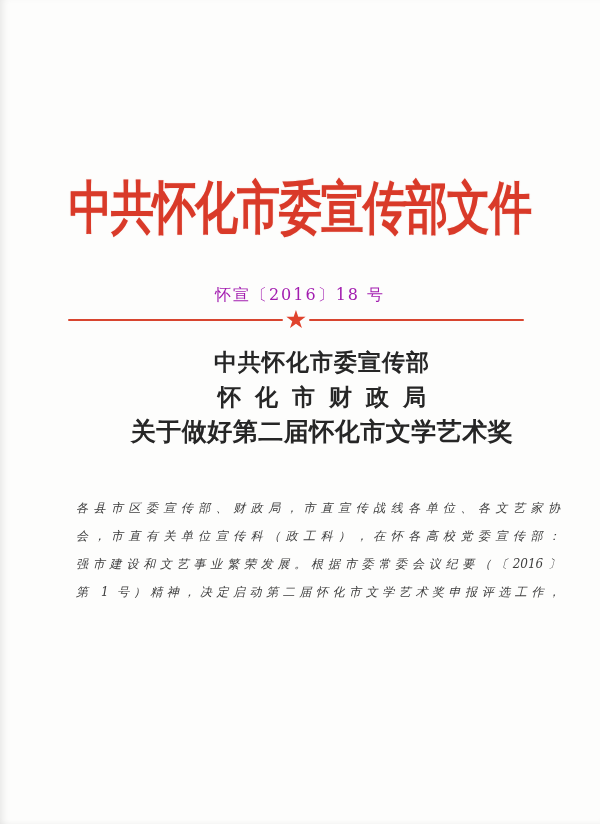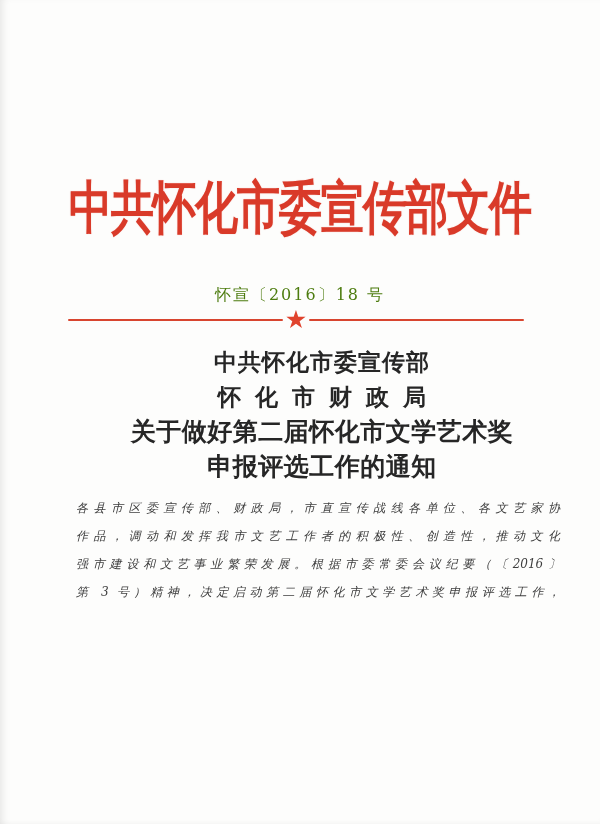--- a/index.html
+++ b/index.html
@@ -38,21 +38,21 @@
   }
   
   .doc-no {
     position: absolute;
     top: 285px;
     left: 0;
     right: 0;
     text-align: center;
     font-size: 16px;
     letter-spacing: 2px;
-    color: #4d7c0f;
+    color: #a21caf;
   }
   
   .divider {
     position: absolute;
     top: 307px;
     left: 68px;
     width: 456px;
     height: 26px;
     display: flex;
     align-items: center;
@@ -136,23 +136,22 @@
     <span class="star">★</span>
     <span class="seg"></span>
   </div>
 
   <div class="title-block">
     <div class="issuer">中共怀化市委宣传部</div>
     <div class="issuer">
       <span class="spread">怀化市财政局</span>
     </div>
     <div class="subject">关于做好第二届怀化市文学艺术奖</div>
-    <div class="subject">申报评选工作的通知</div>
   </div>
 
   <div class="body-text">
     <div class="line">各县市区委宣传部、财政局，市直宣传战线各单位、各文艺家协</div>
-    <div class="line">作品，调动和发挥我市文艺工作者的积极性、创造性，推动文化</div>
+    <div class="line">会，市直有关单位宣传科（政工科），在怀各高校党委宣传部：</div>
     <div class="line">强市建设和文艺事业繁荣发展。根据市委常委会议纪要（〔2016〕</div>
-    <div class="line">第 3 号）精神，决定启动第二届怀化市文学艺术奖申报评选工作，</div>
+    <div class="line">第 1 号）精神，决定启动第二届怀化市文学艺术奖申报评选工作，</div>
   </div>
 
 </div>
 
 </body></html>

